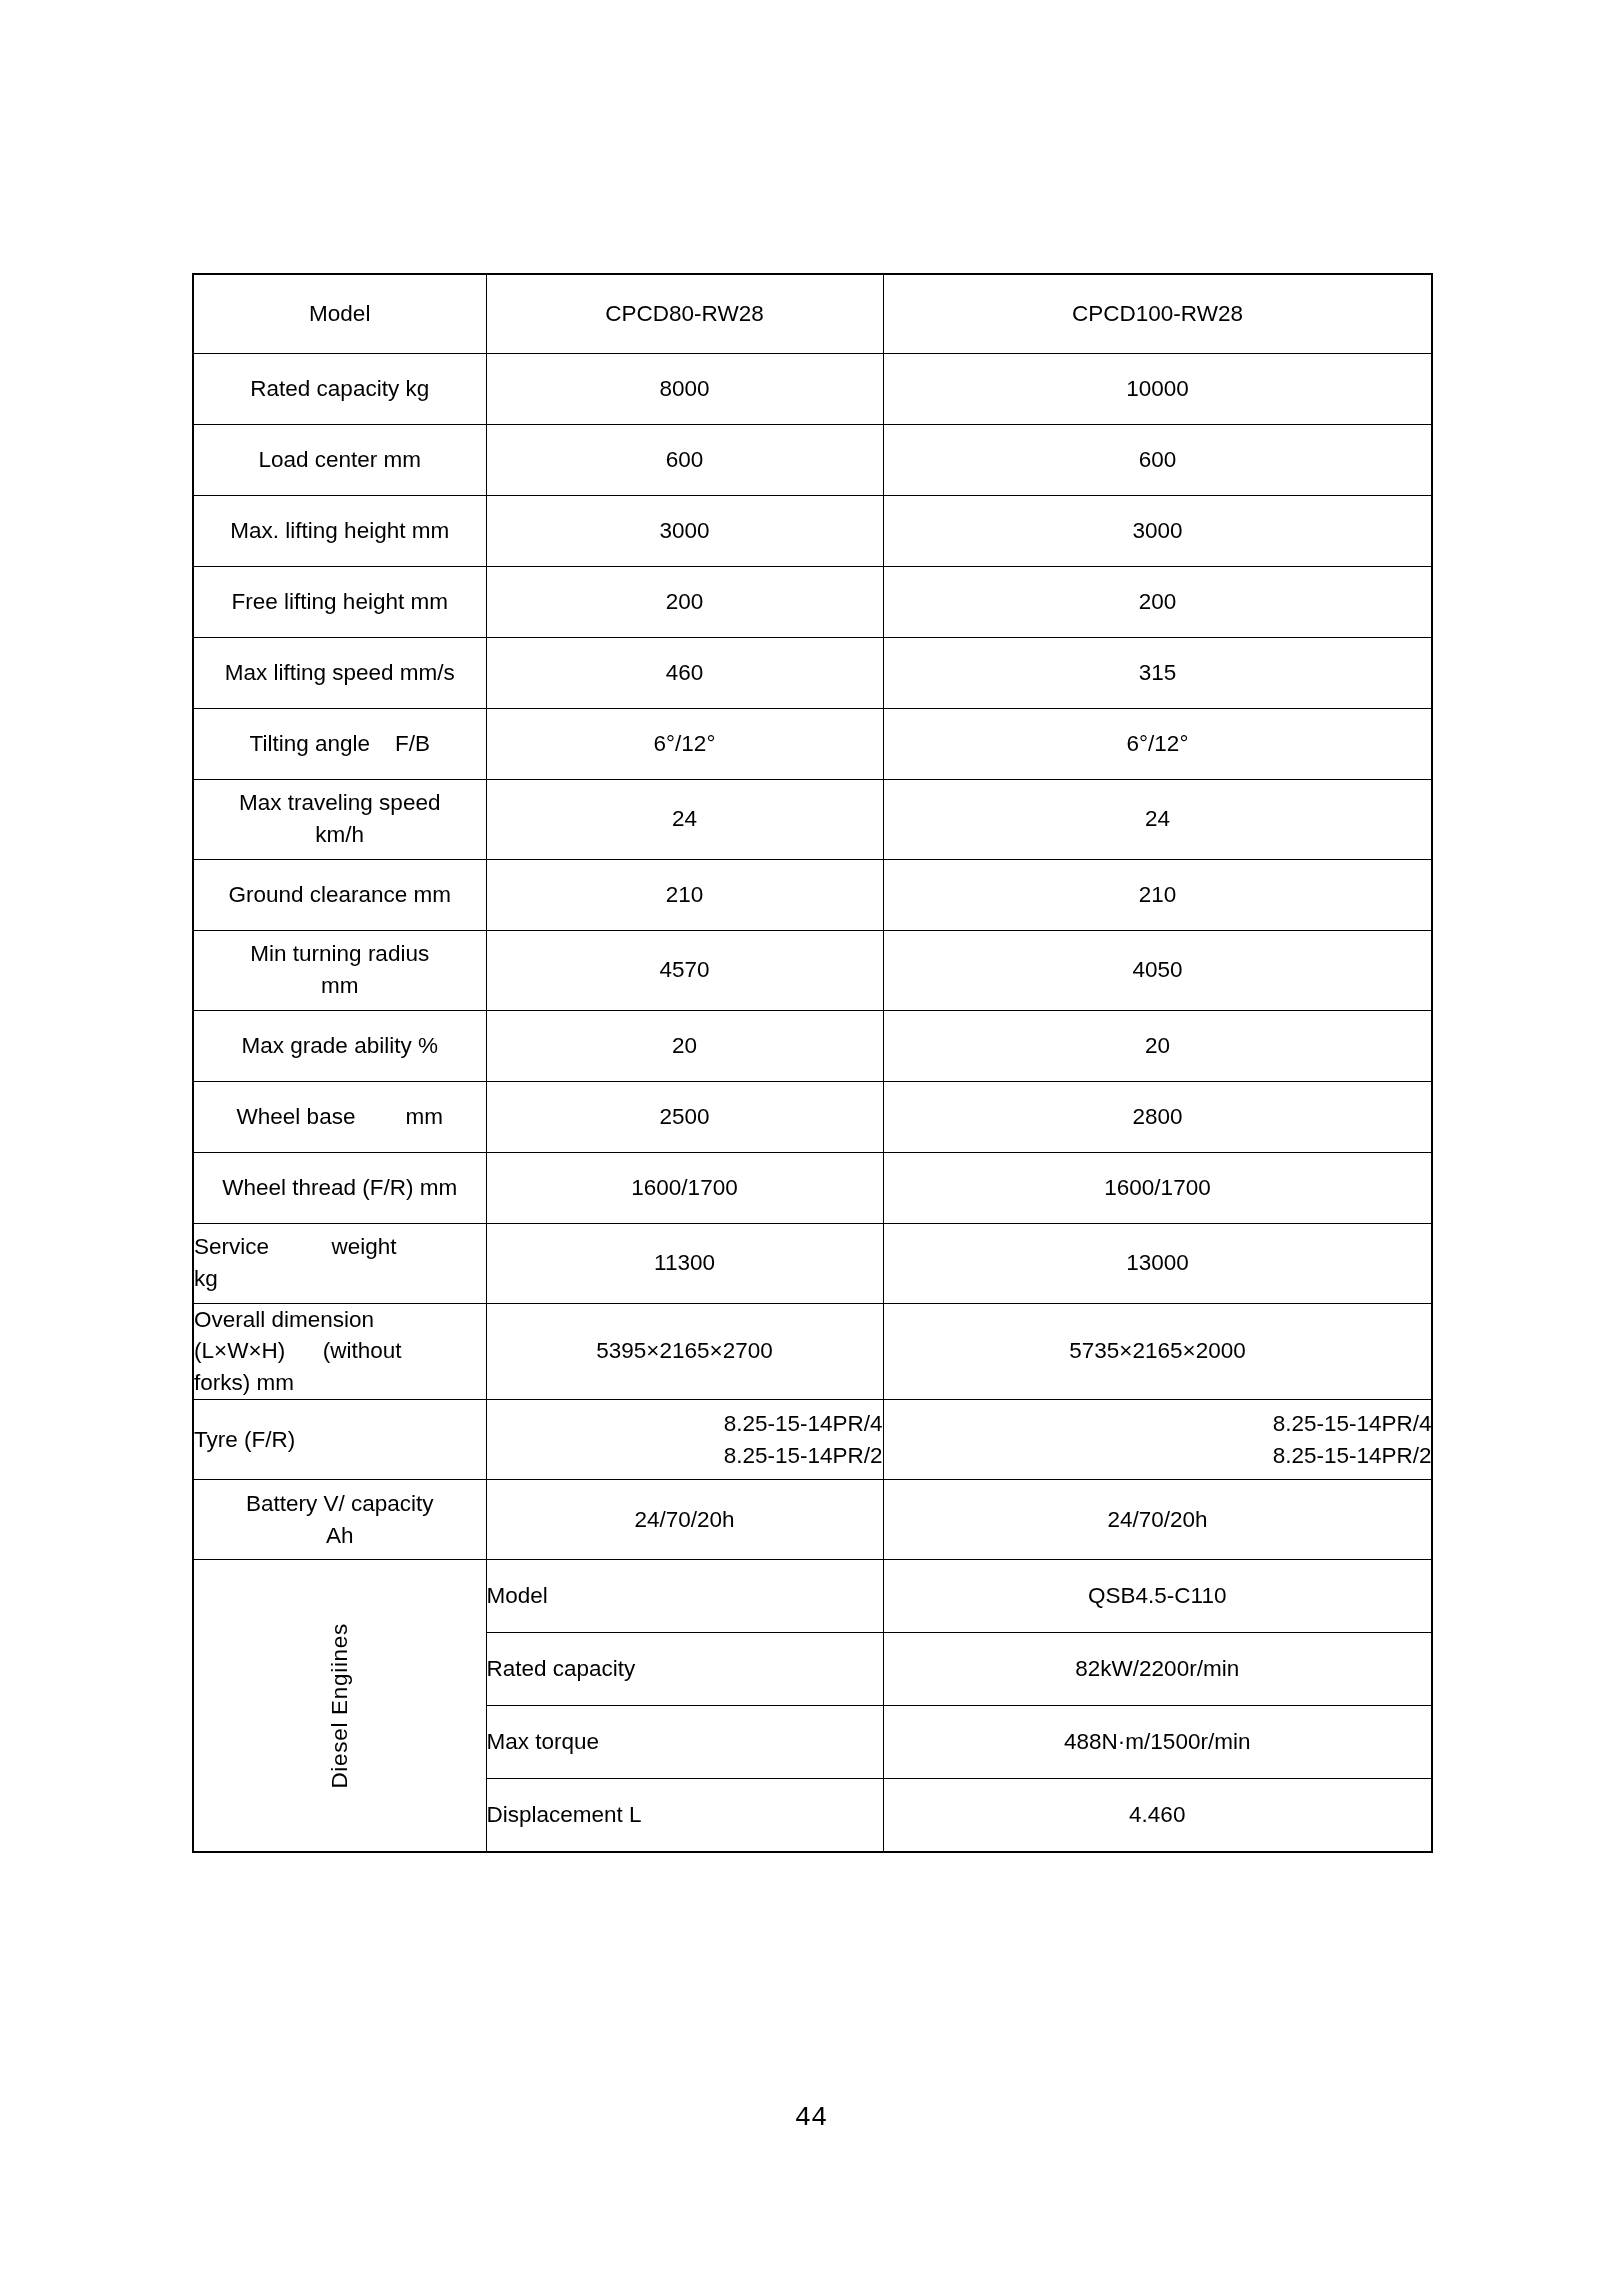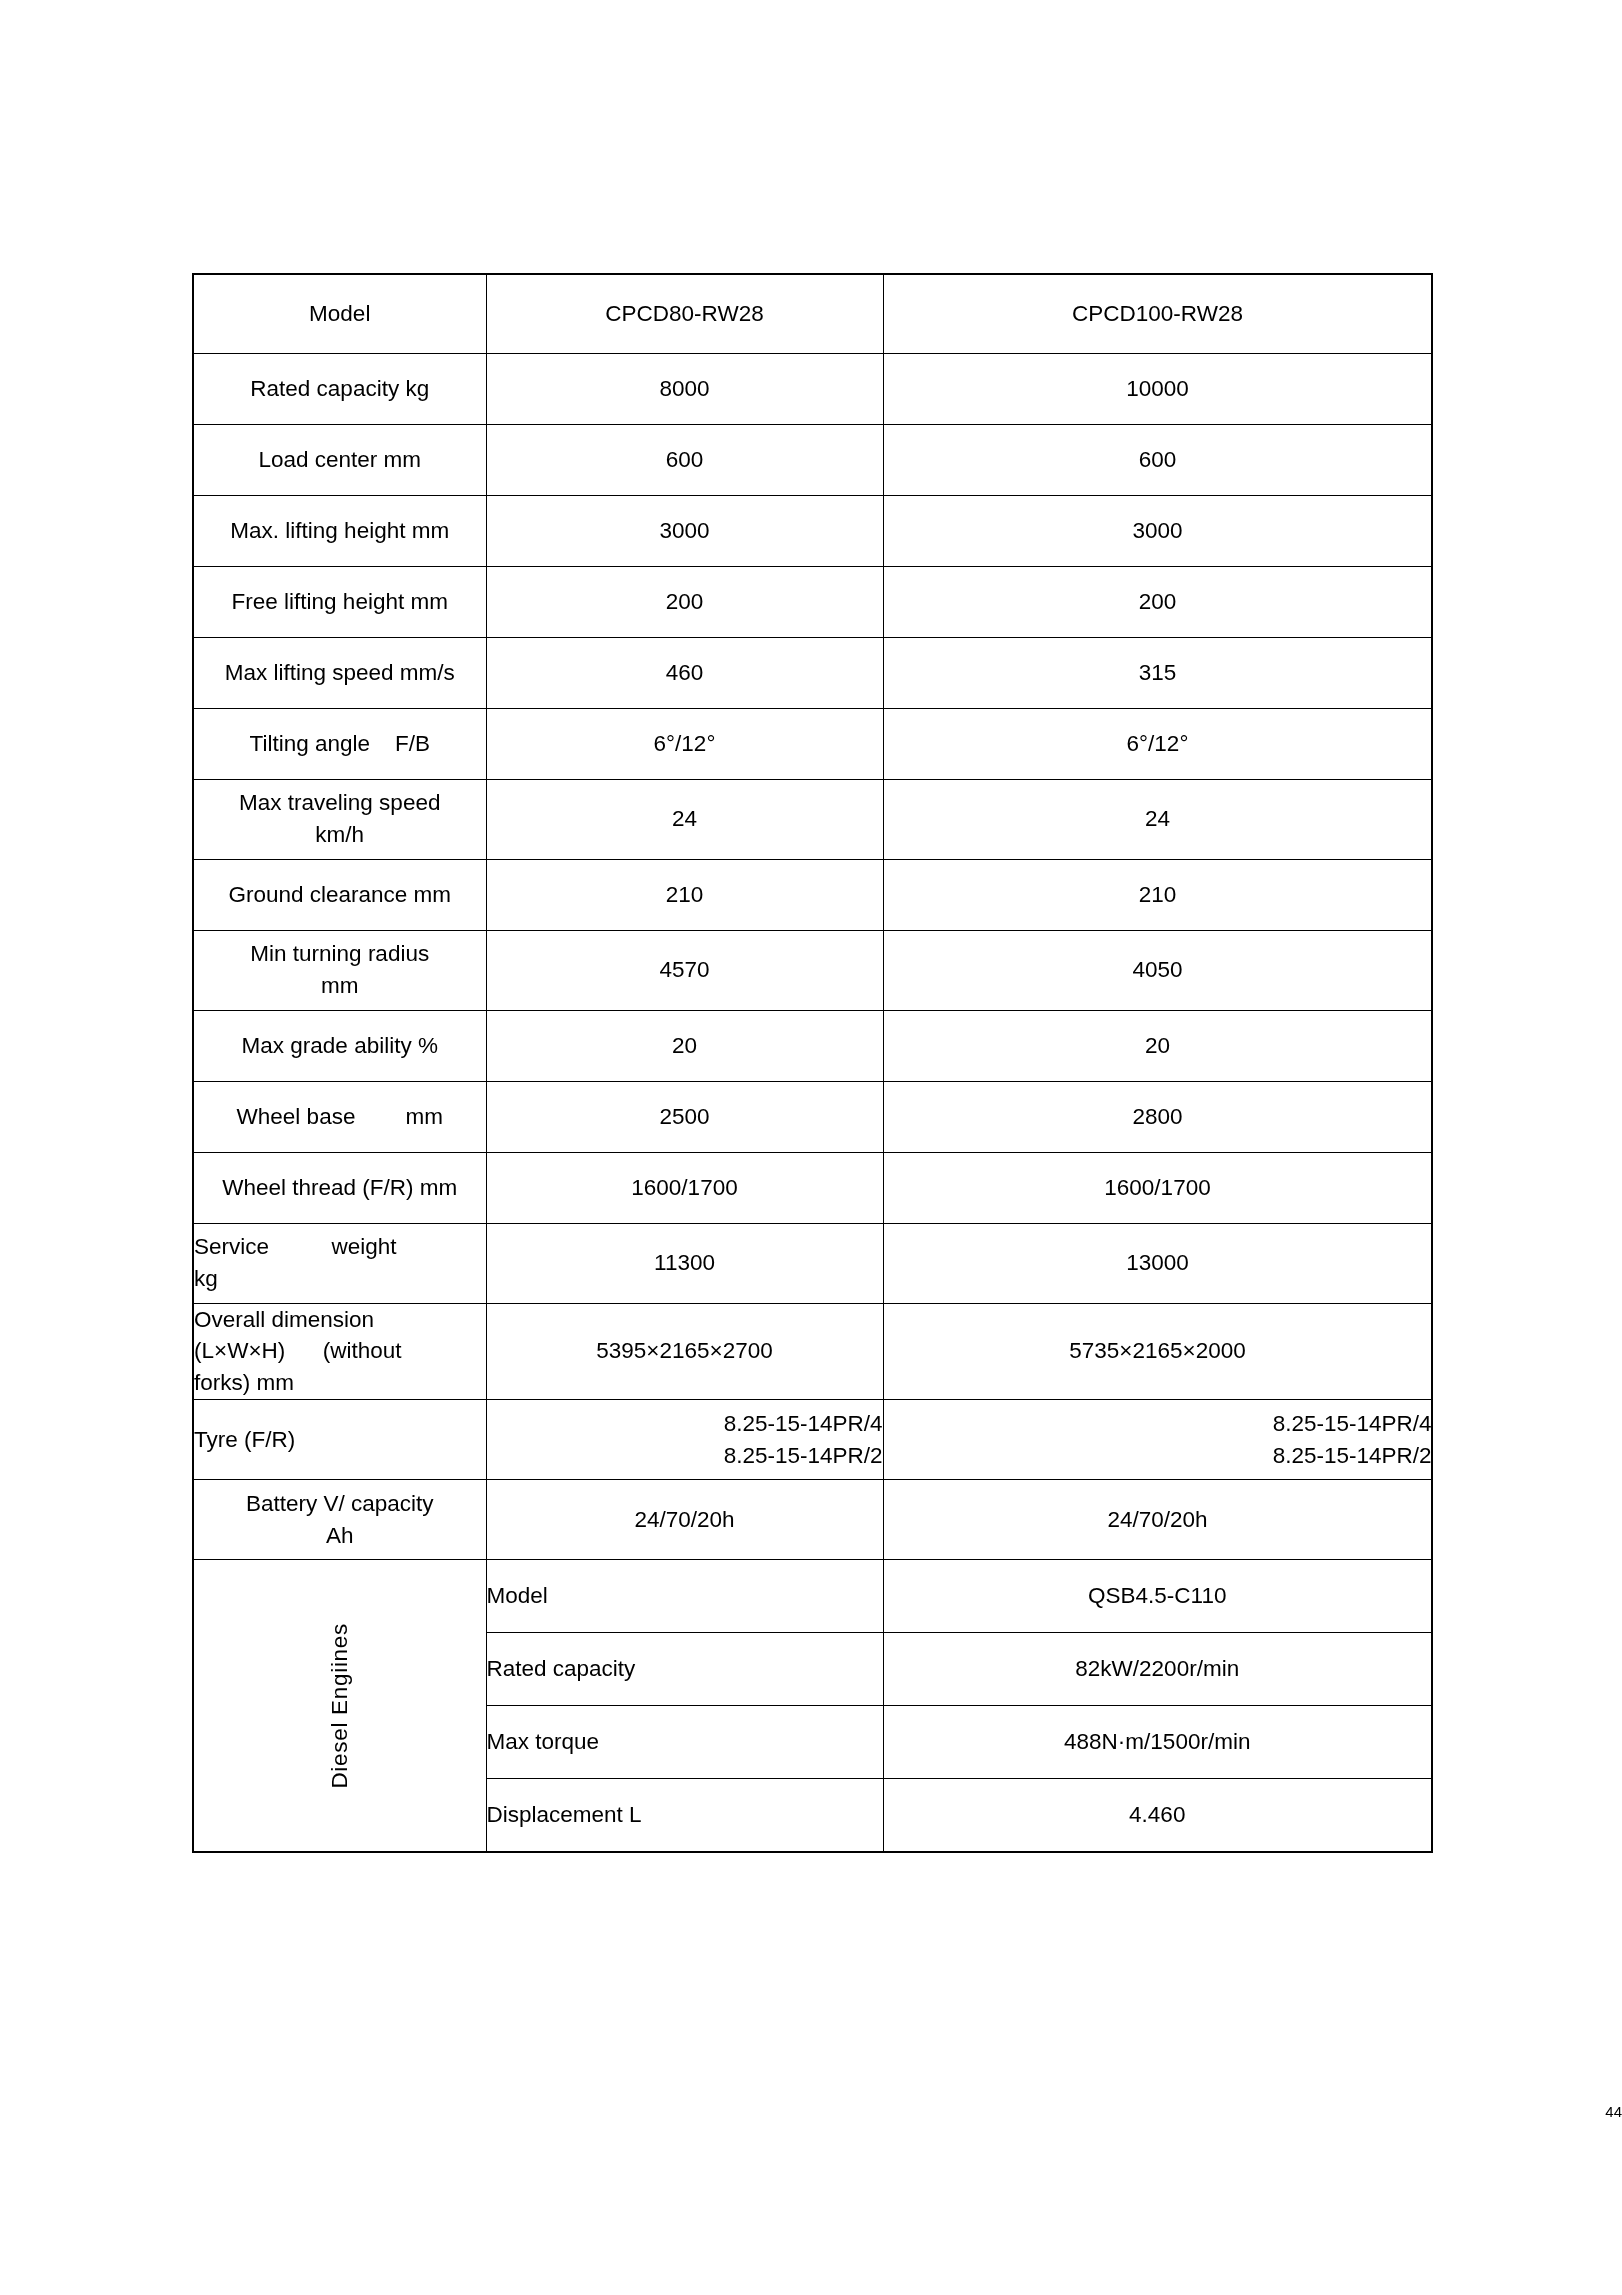--- a/index.html
+++ b/index.html
@@ -105,23 +105,24 @@
     padding: 0 9.5px 0 16.4px;
   }
 
   .two-line { display: block; }
 
   .page-number {
     position: absolute;
     left: 0;
     top: 2103px;
     width: 1622px;
-    text-align: right;
-    font-size: 15px;
+    text-align: center;
+    font-size: 27px;
     color: #000;
+    font-family: Liberation Mono, monospace;
   }
 </style>
 </head>
 <body>
 
 <div class="page">
 
   <table class="spec-table">
     <colgroup>
       <col class="col-label">

